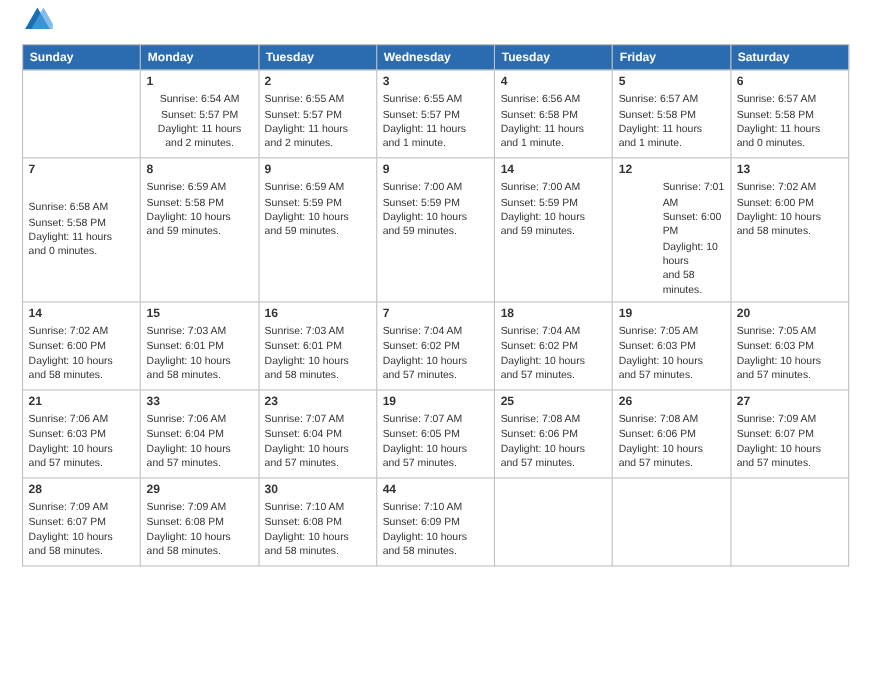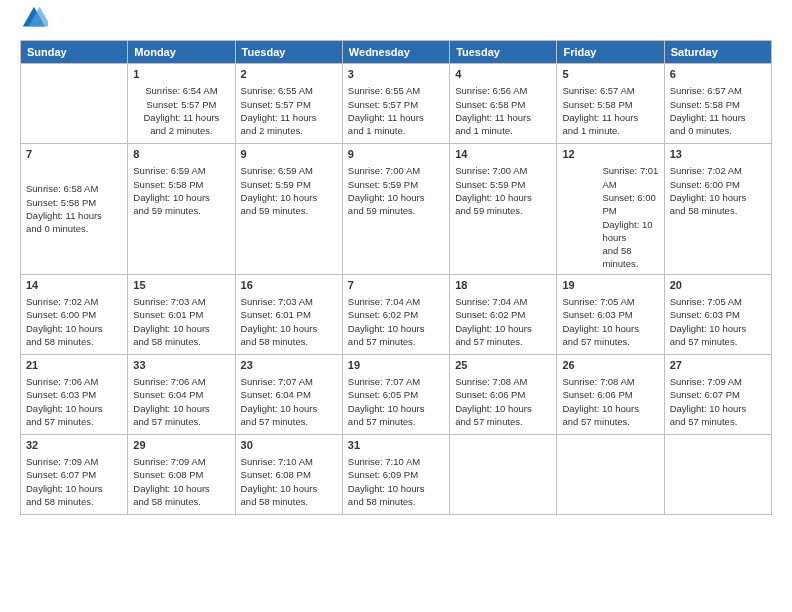--- a/index.html
+++ b/index.html
@@ -322,42 +322,42 @@
           <td>
             <div class="day-number">27</div>
             <div class="day-info" style="white-space: pre-line;">Sunrise: 7:09 AM
 Sunset: 6:07 PM
 Daylight: 10 hours
 and 57 minutes.</div>
           </td>
         </tr>
         <tr>
           <td>
-            <div class="day-number">32</div>
+            <div class="day-number">28</div>
             <div class="day-info" style="white-space: pre-line;">Sunrise: 7:09 AM
 Sunset: 6:07 PM
 Daylight: 10 hours
 and 58 minutes.</div>
           </td>
           <td>
             <div class="day-number">29</div>
             <div class="day-info" style="white-space: pre-line;">Sunrise: 7:09 AM
 Sunset: 6:08 PM
 Daylight: 10 hours
 and 58 minutes.</div>
           </td>
           <td>
             <div class="day-number">30</div>
             <div class="day-info" style="white-space: pre-line;">Sunrise: 7:10 AM
 Sunset: 6:08 PM
 Daylight: 10 hours
 and 58 minutes.</div>
           </td>
           <td>
-            <div class="day-number">31</div>
+            <div class="day-number">44</div>
             <div class="day-info" style="white-space: pre-line;">Sunrise: 7:10 AM
 Sunset: 6:09 PM
 Daylight: 10 hours
 and 58 minutes.</div>
           </td>
           <td class="empty"></td>
           <td class="empty"></td>
           <td class="empty"></td>
         </tr>
       </tbody>

